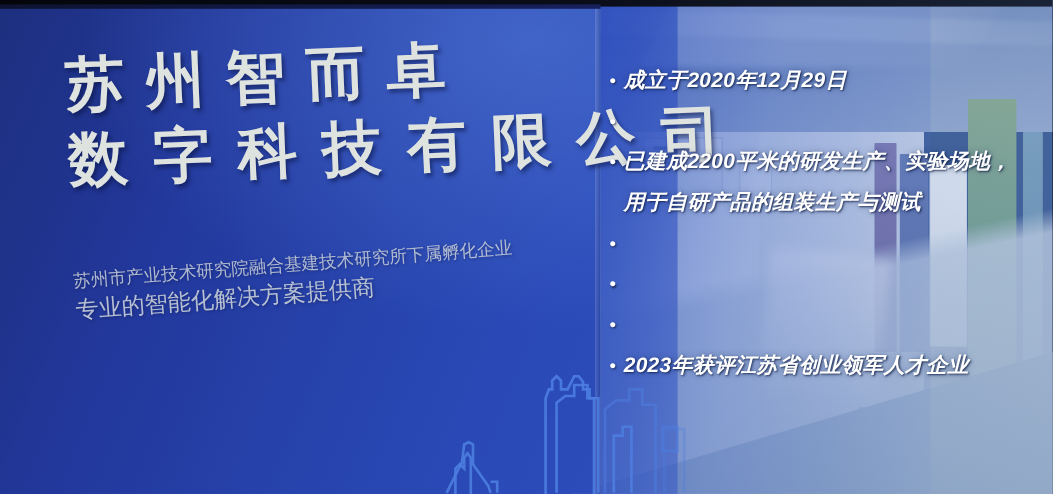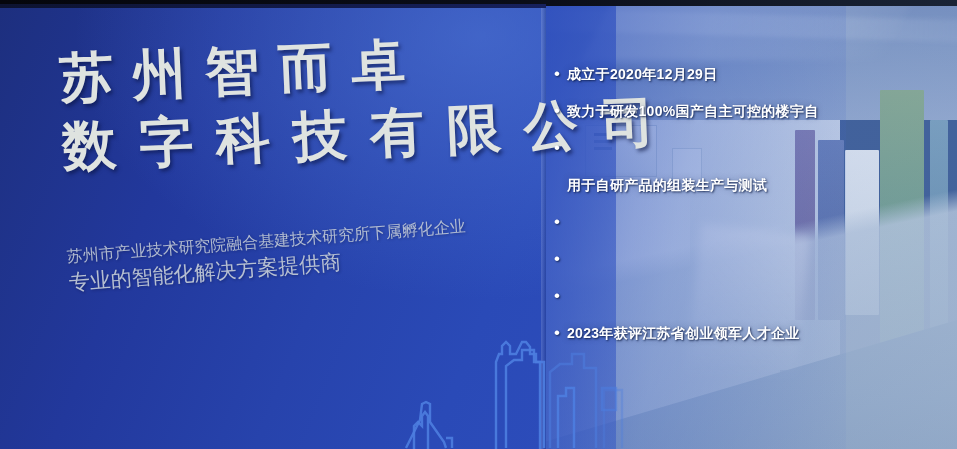--- a/index.html
+++ b/index.html
@@ -144,23 +144,24 @@
     display:flex;align-items:flex-start;
     height:37px;
   }
   .dot{
     flex:0 0 20px;
     color:#ffffff;font-size:17px;line-height:34px;text-align:center;
     text-shadow:1px 1px 2px rgba(10,22,60,.8);
   }
   .dot.blank{visibility:hidden;}
   .btext{
-    color:#ffffff;font-size:14px;font-weight:700;line-height:34px;
+    color:#ffffff;font-size:19px;font-weight:700;line-height:34px;
     letter-spacing:.3px;white-space:nowrap;
     text-shadow:1px 1px 2px rgba(12,26,66,.85), 0 0 6px rgba(20,40,90,.35);
+    font-style:italic;
   }
 </style>
 </head>
 <body>
 
 <div id="stage">
 
   <div id="photo">
     <div class="ph-wall-left"></div>
     <div class="ph-wall-far"></div>
@@ -226,24 +227,24 @@
     <div class="sub-line" id="sub2">专业的智能化解决方案提供商</div>
   </div>
 
   <div id="bullets">
       <div class="bullet-row">
         <span class="dot">•</span>
         <span class="btext">成立于2020年12月29日</span>
       </div>
       <div class="bullet-row">
         <span class="dot">•</span>
-        <span class="btext">致力于研发100%国产自主可控的楼宇自</span>
-      </div>
-      <div class="bullet-row">
-        <span class="dot">•</span>
+      </div>
+      <div class="bullet-row">
+        <span class="dot">•</span>
+        <span class="btext">已建成2200平米的研发生产、实验场地，</span>
       </div>
       <div class="bullet-row">
         <span class="dot blank">•</span>
         <span class="btext">用于自研产品的组装生产与测试</span>
       </div>
       <div class="bullet-row">
         <span class="dot">•</span>
       </div>
       <div class="bullet-row">
         <span class="dot">•</span>

